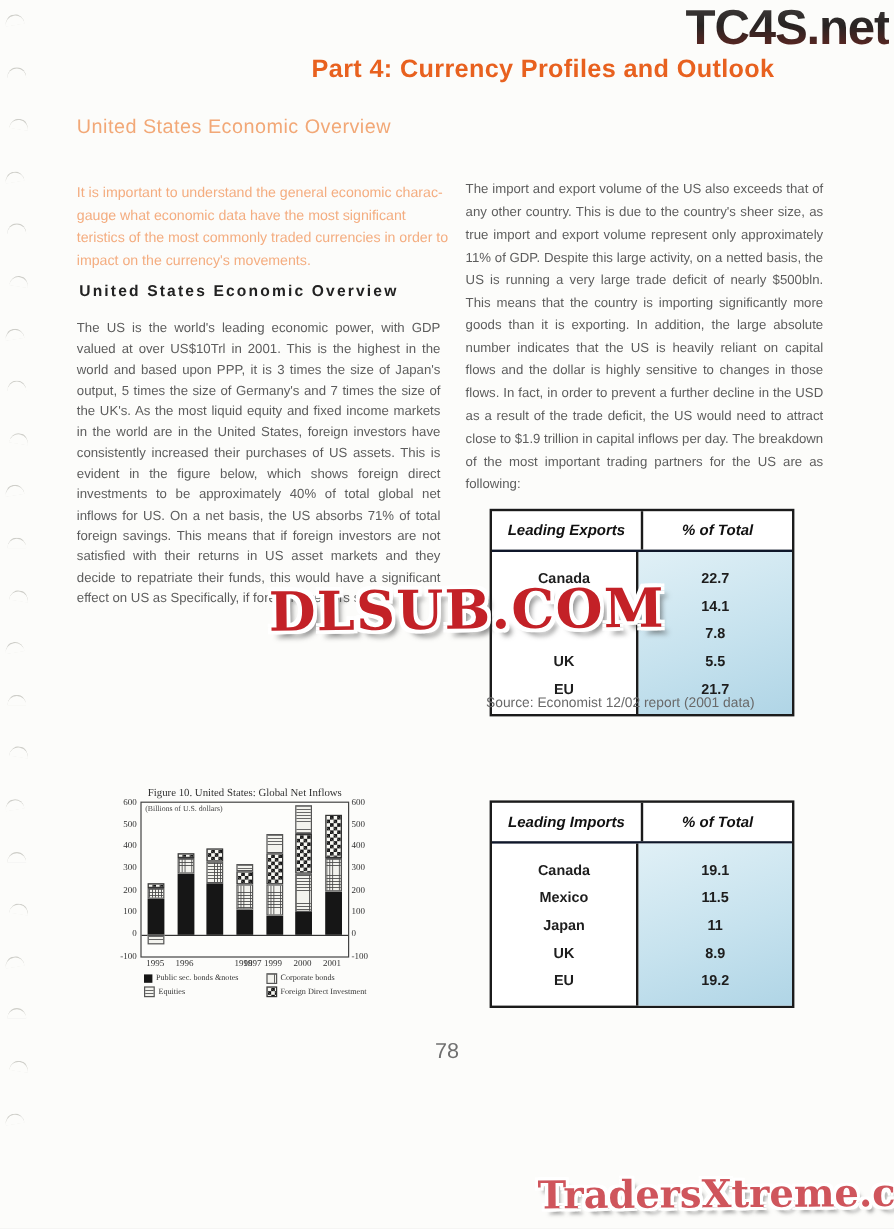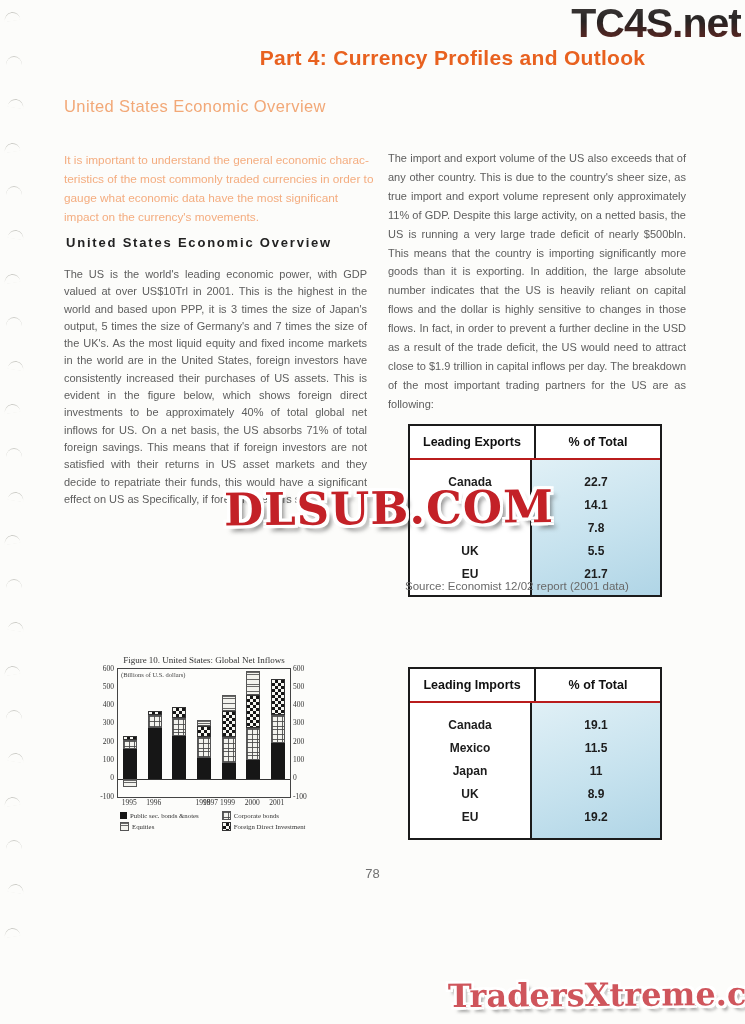--- a/index.html
+++ b/index.html
@@ -61,33 +61,33 @@
   }
   .left-body{position:absolute;left:64px;top:266px;width:303px;line-height:17.3px;}
   .right-body{position:absolute;left:388px;top:149px;width:298px;line-height:18.9px;}
   
   .ptable{
     position:absolute;width:250px;border:2px solid #1b1b1b;background:#fff;
     font-family:"Liberation Sans", sans-serif;
   }
   .exports-pos{left:408px;top:424px;}
   .imports-pos{left:408px;top:667px;}
-  .thead{display:flex;border-bottom:2px solid #b91c1c;}
+  .thead{display:flex;border-bottom:2px solid #0f172a;font-style:italic;}
   .th{font-size:12.5px;font-weight:bold;color:#111;text-align:center;padding:9px 2px;}
   .th-label{width:120px;}
   .th-value{flex:1;border-left:2px solid #1b1b1b;}
   .tbody{display:flex;}
   .tcol{padding:11px 0 9px 0;}
   .tcol-labels{width:120px;}
   .tcol-values{flex:1;border-left:2px solid #1b1b1b;
     background:linear-gradient(160deg,#e0f0f6 0%,#c6e2ee 55%,#b0d5e6 100%);}
   .tc{height:23px;line-height:23px;text-align:center;font-size:12px;font-weight:bold;color:#1d1d1d;}
   .source-note{position:absolute;left:405px;top:580px;font-size:11.5px;color:#696969;}
   .page-number{position:absolute;left:0;top:866px;width:745px;text-align:center;
-    font-size:13px;color:#707070;}
+    font-size:18px;color:#707070;}
   
   .chart{position:absolute;left:90px;top:655px;width:228px;height:180px;
     font-family:"Liberation Serif", serif;color:#2a2a2a;}
   .chart-title{position:absolute;left:0;top:0;width:100%;text-align:center;
     font-size:9px;color:#333;white-space:nowrap;}
   .plot{position:absolute;left:27px;top:13px;width:172px;height:128px;
     border:1px solid #444;background:#fdfdfb;}
   .units-label{position:absolute;left:3px;top:2px;font-size:6.5px;color:#444;z-index:3;}
   .ytick{position:absolute;font-size:7.5px;color:#333;width:22px;}
   .ytick-l{text-align:right;}
@@ -144,22 +144,22 @@
     </div>
 
   <div class="wm-tc4s">TC4S.net</div>
 
   <div class="part-title">Part 4: Currency Profiles and Outlook</div>
 
   <div class="faded-heading">United States Economic Overview</div>
 
   <div class="faded-intro">
     <div>It is important to understand the general economic charac-</div>
+    <div>gauge what economic data have the most significant</div>
     <div>teristics of the most commonly traded currencies in order to</div>
-    <div>gauge what economic data have the most significant</div>
     <div>impact on the currency's movements.</div>
   </div>
 
   <div class="black-heading">United States Economic Overview</div>
 
   <div class="body-text left-body">The US is the world's leading economic power, with GDP valued at over US$10Trl in 2001.  This is the highest in the world and based upon PPP, it is 3 times the size of Japan's output, 5 times the size of Germany's and 7 times the size of the UK's.  As the most liquid equity and fixed income markets in the world are in the United States, foreign investors have consistently increased their purchases of US assets.  This is evident in the figure below, which shows foreign direct investments to be approximately 40% of total global net inflows for US.  On a net basis, the US absorbs 71% of total foreign savings.  This means that if foreign investors are not satisfied with their returns in US asset markets and they decide to repatriate their funds, this would have a significant effect on US as            Specifically, if foreign investors se</div>
 
   <div class="body-text right-body">The import and export volume of the US also exceeds that of any other country.  This is due to the country's sheer size, as true import and export volume represent only approximately 11% of GDP.  Despite this large activity, on a netted basis, the US is running a very large trade deficit of nearly $500bln.  This means that the country is importing significantly more goods than it is exporting. In addition, the large absolute number indicates that the US is heavily reliant on capital flows and the dollar is highly sensitive to changes in those flows.  In fact, in order to prevent a further decline in the USD as a result of the trade deficit, the US would need to attract close to $1.9 trillion in capital inflows per day.  The breakdown of the most important trading partners for the US are as following:</div>
 
   <div class="ptable exports-pos">

